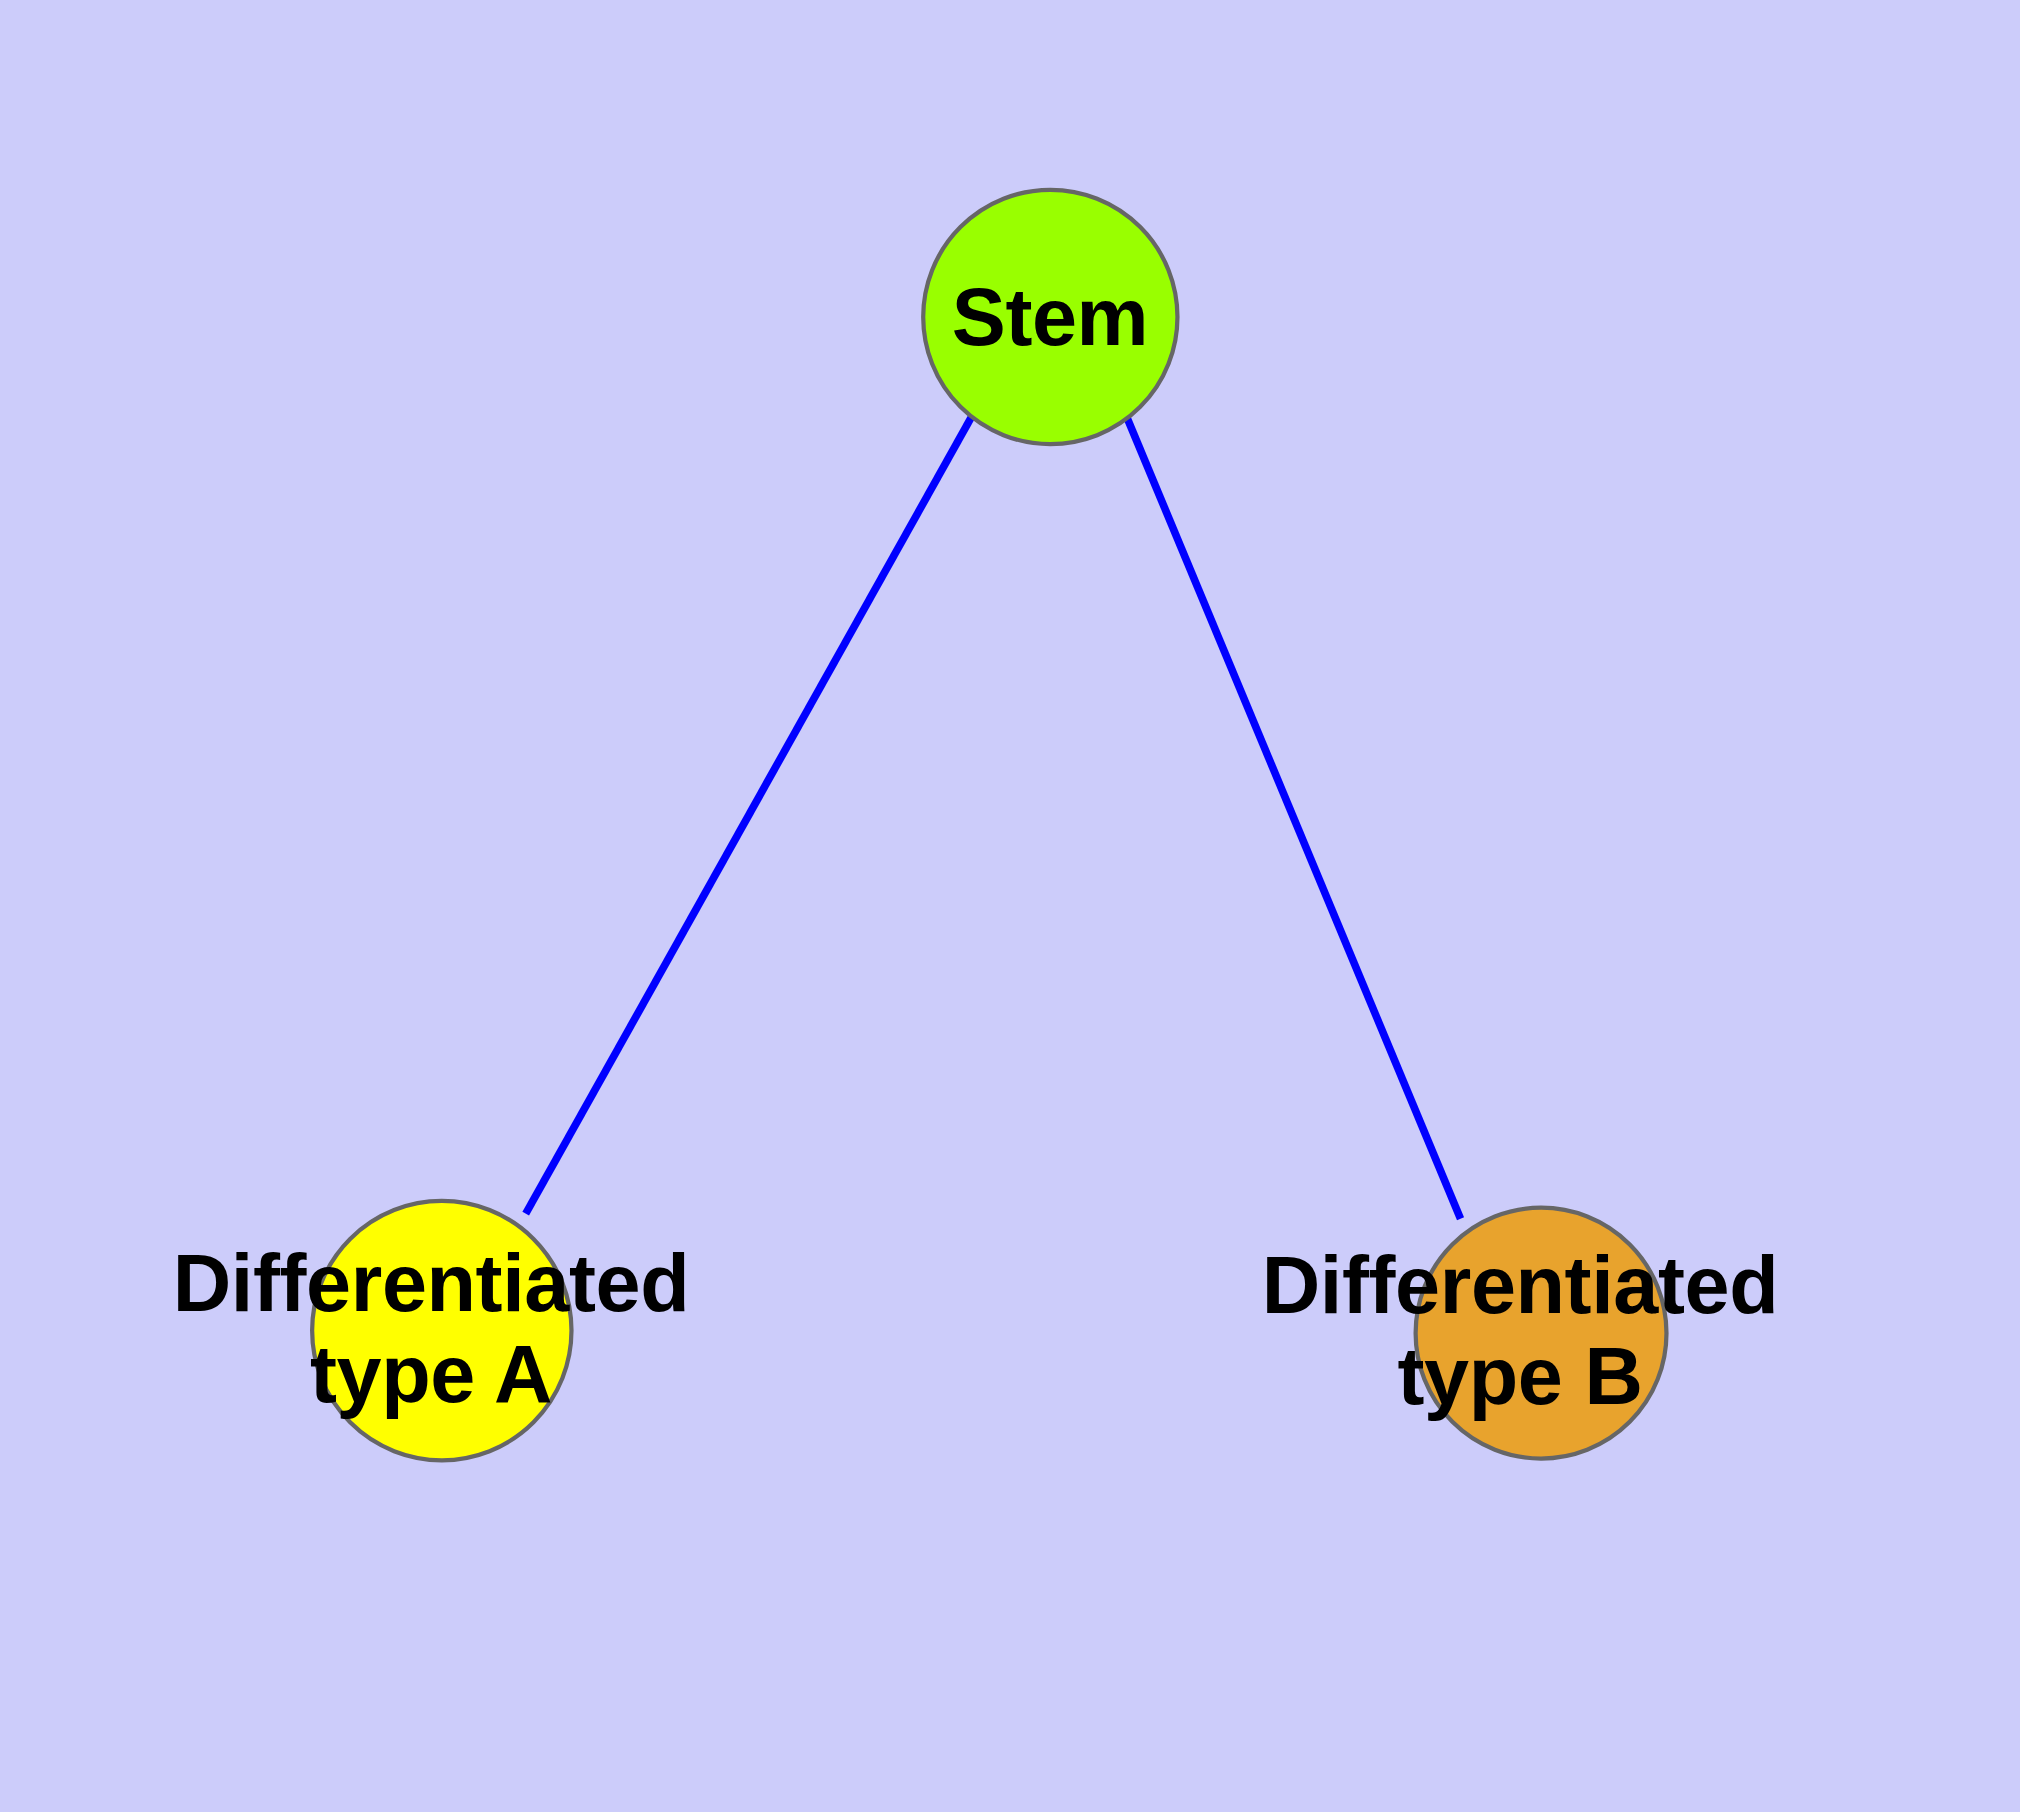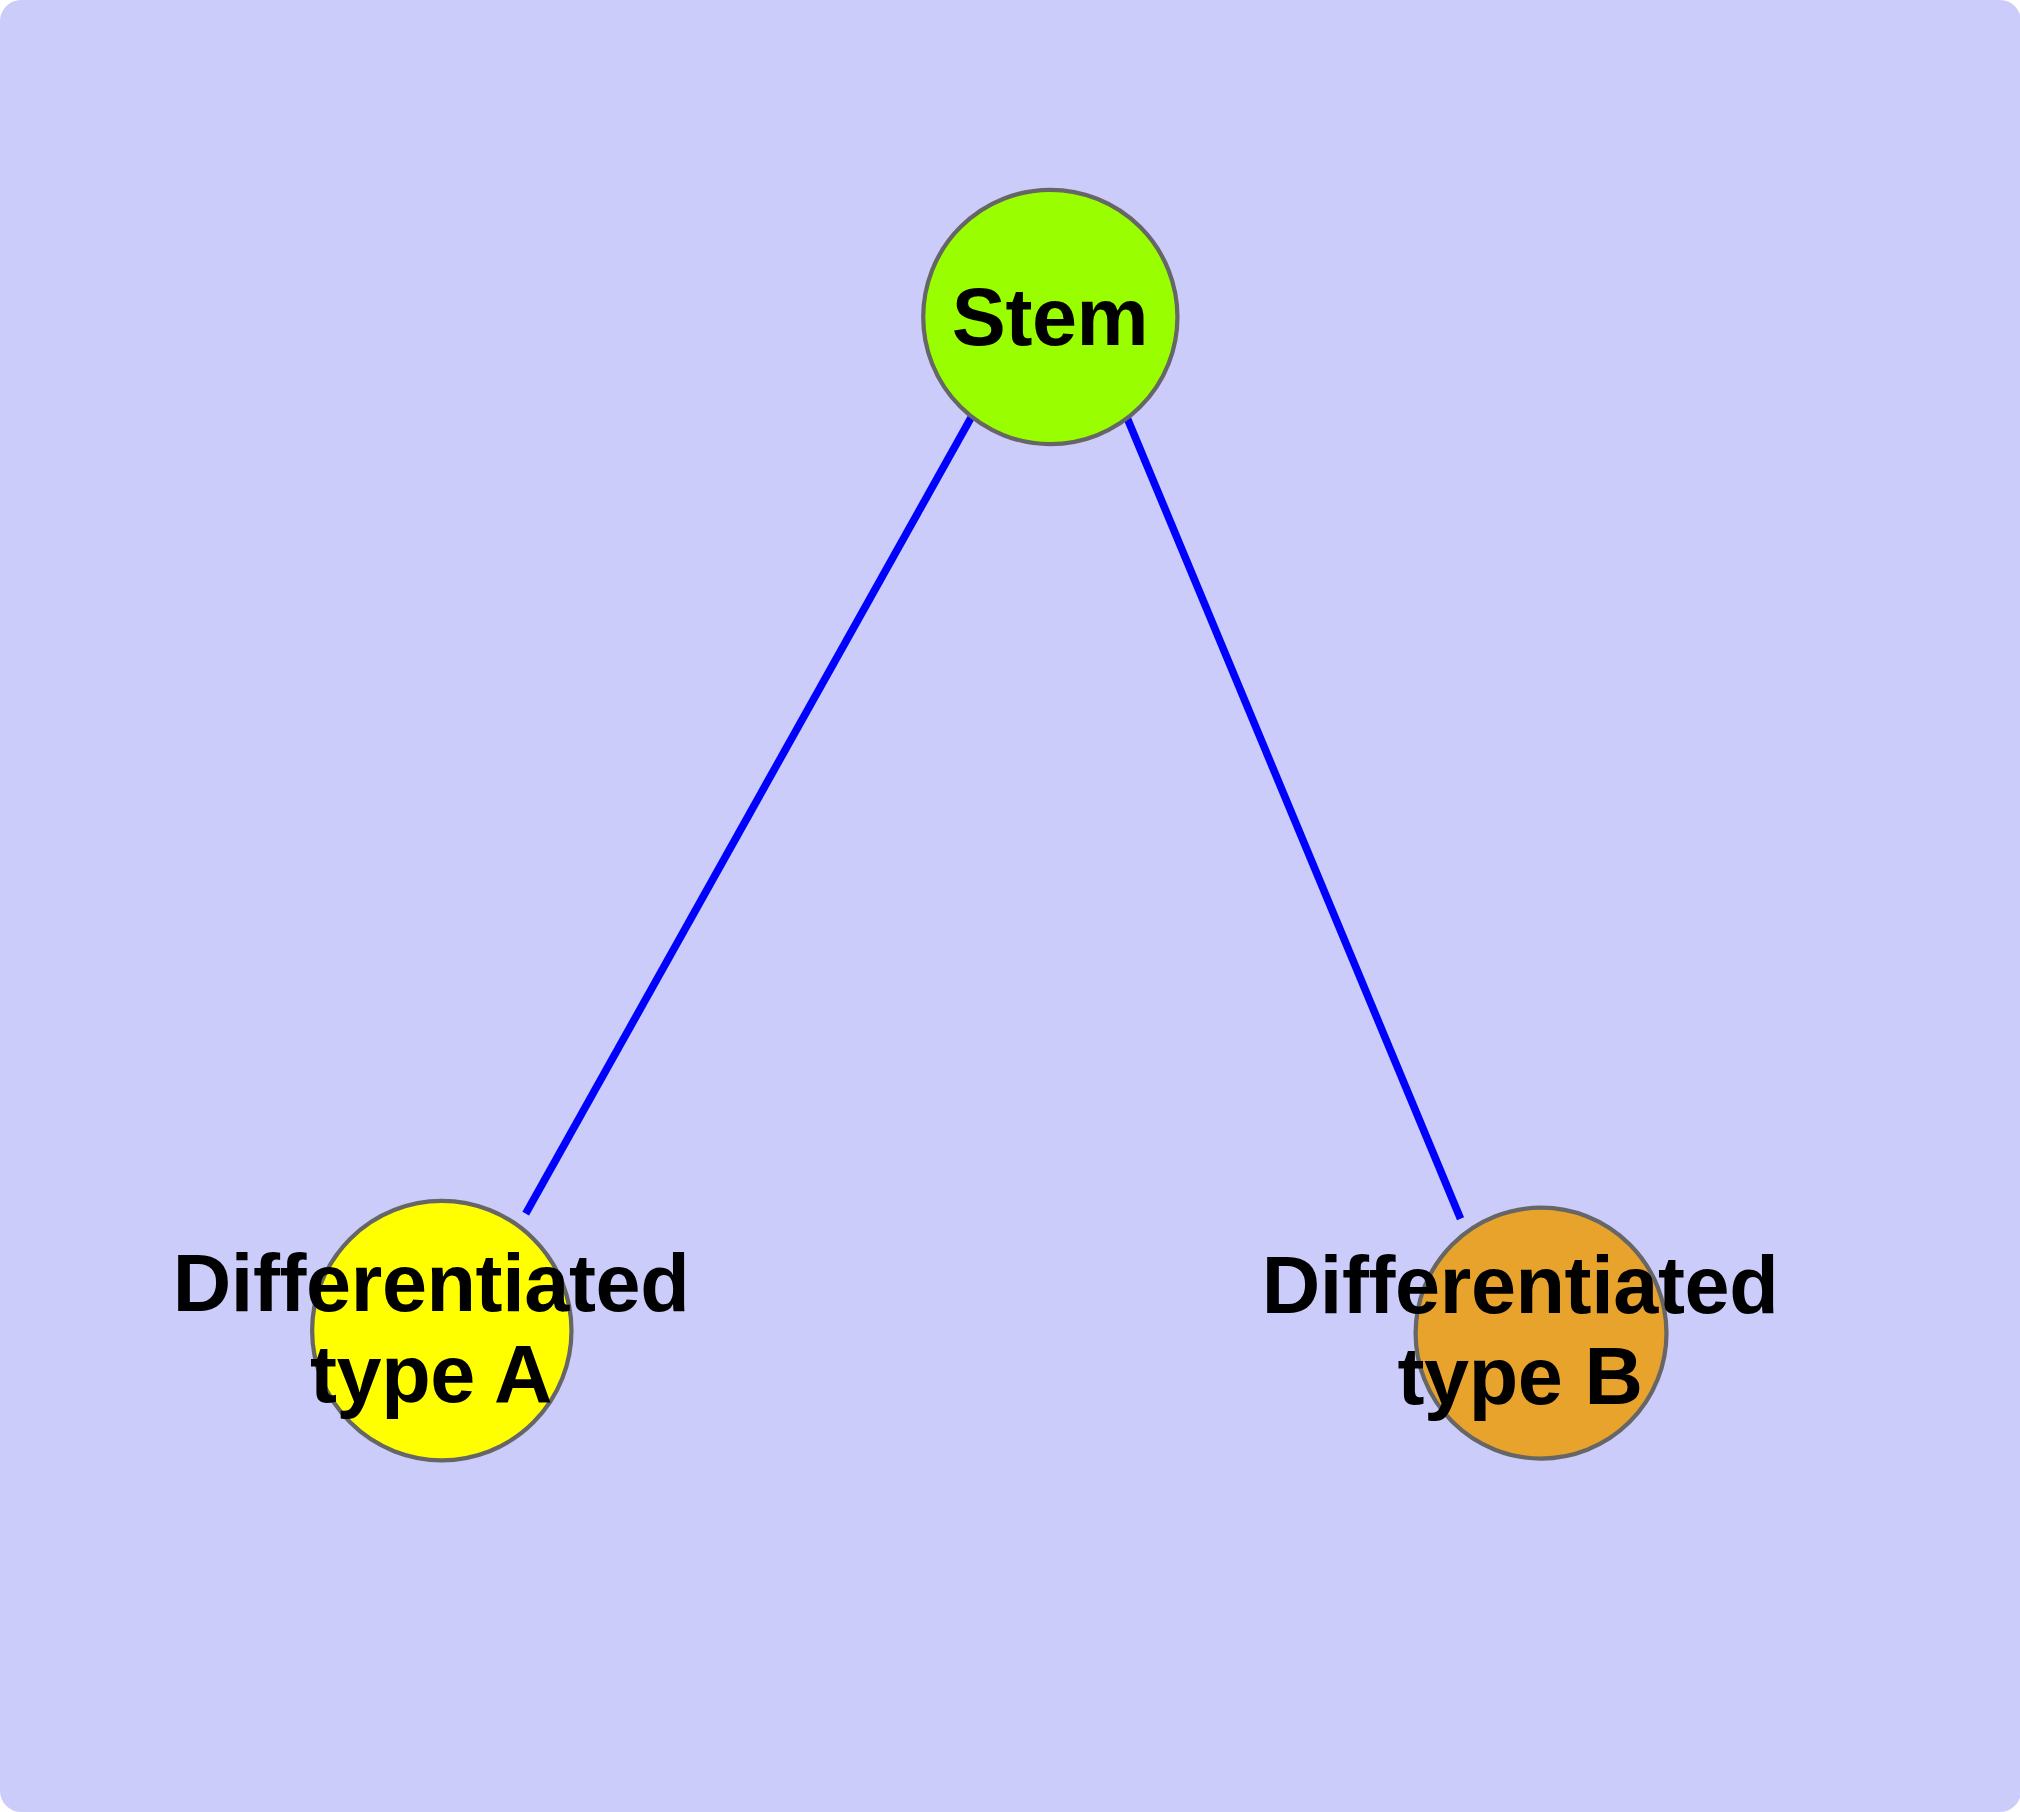--- a/index.html
+++ b/index.html
@@ -53,21 +53,21 @@
   #label-typeB {
     font-size: 81px;
     left: 1520px;
     top: 1331px;
     transform: translate(-50%, -50%);
   }
 </style>
 </head>
 <body>
 
-<div id="canvas" style="width: 2021px; height: 1812px; border-radius: 21px;">
+<div id="canvas" style="width: 2021px; height: 1812px;">
 
   <div id="bg-rect" style="background: rgb(204, 204, 250); width: 2021px; height: 1812px;"></div>
 
   <svg id="graph-svg" viewBox="0 0 2384 2138" xmlns="http://www.w3.org/2000/svg" style="width: 2021px; height: 1812px;">
     <g id="edges-group">
       <line id="edge-0" x1="1146" y1="492" x2="620" y2="1432" stroke="#0000FF" stroke-width="9" stroke-linecap="butt"></line>
       <line id="edge-1" x1="1330" y1="494" x2="1723" y2="1438" stroke="#0000FF" stroke-width="9" stroke-linecap="butt"></line>
     </g>
     <g id="nodes-group">
       <circle id="node-0" cx="1239" cy="374" r="150" fill="#99FF00" stroke="#666666" stroke-width="5"></circle>

